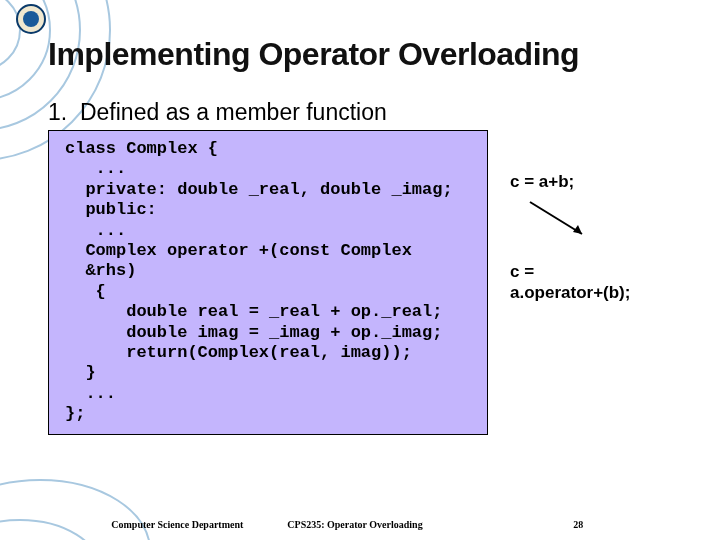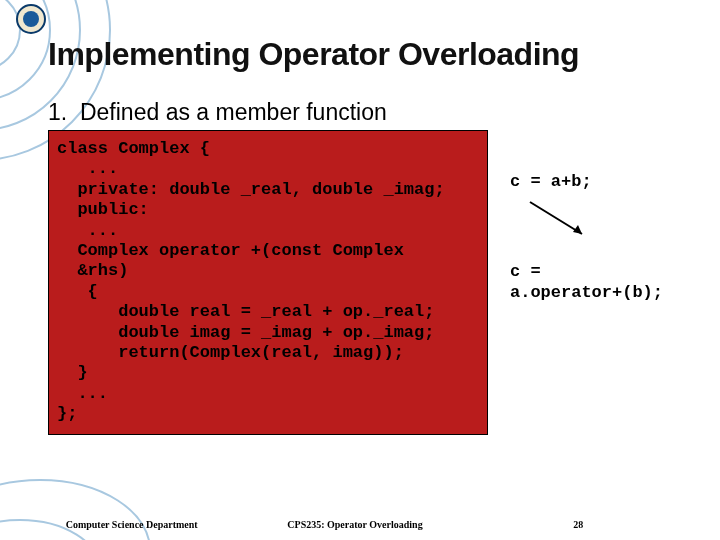--- a/index.html
+++ b/index.html
@@ -61,32 +61,32 @@
     color: #000;
     margin-bottom: 4px;
   }
   .main-row {
     display: flex;
     gap: 22px;
     align-items: flex-start;
   }
   .code-box {
     border: 1px solid #000;
-    padding: 8px 10px 10px 8px;
+    padding: 8px 10px 10px 16px;
     width: 440px;
     font-family: "Courier New", monospace;
     font-size: 17px;
     font-weight: bold;
     line-height: 1.2;
     white-space: pre;
     flex-shrink: 0;
-    background: #b91c1c;
+    background: #c4b5fd;
   }
   .side {
-    font-family: Liberation Mono, monospace;
+    font-family: Liberation Sans, sans-serif;
     font-size: 17px;
     font-weight: bold;
     line-height: 1.2;
     padding-top: 42px;
   }
   .side-line1 { margin-bottom: 6px; }
   .arrow-svg { display: block; margin: 4px 0 18px 14px; }
   .footer {
     position: absolute;
     bottom: 10px;
@@ -95,21 +95,21 @@
     display: flex;
     justify-content: space-between;
     align-items: flex-end;
     padding: 0 30px 0 20px;
     font-family: "Times New Roman", serif;
     font-size: 10px;
     font-weight: bold;
     color: #000;
     z-index: 2;
   }
-  .footer-left { flex: 1; text-align: center; }
+  .footer-left { flex: 1; text-align: right; }
   .footer-center { flex: 1; text-align: center; }
   .footer-right { flex: 1; text-align: center; }
 </style>
 </head>
 <body>
 
 <svg class="bg-circles" viewBox="0 0 260 700">
   <circle cx="60" cy="90" r="40"></circle>
   <circle cx="60" cy="90" r="70"></circle>
   <circle cx="60" cy="90" r="100"></circle>

